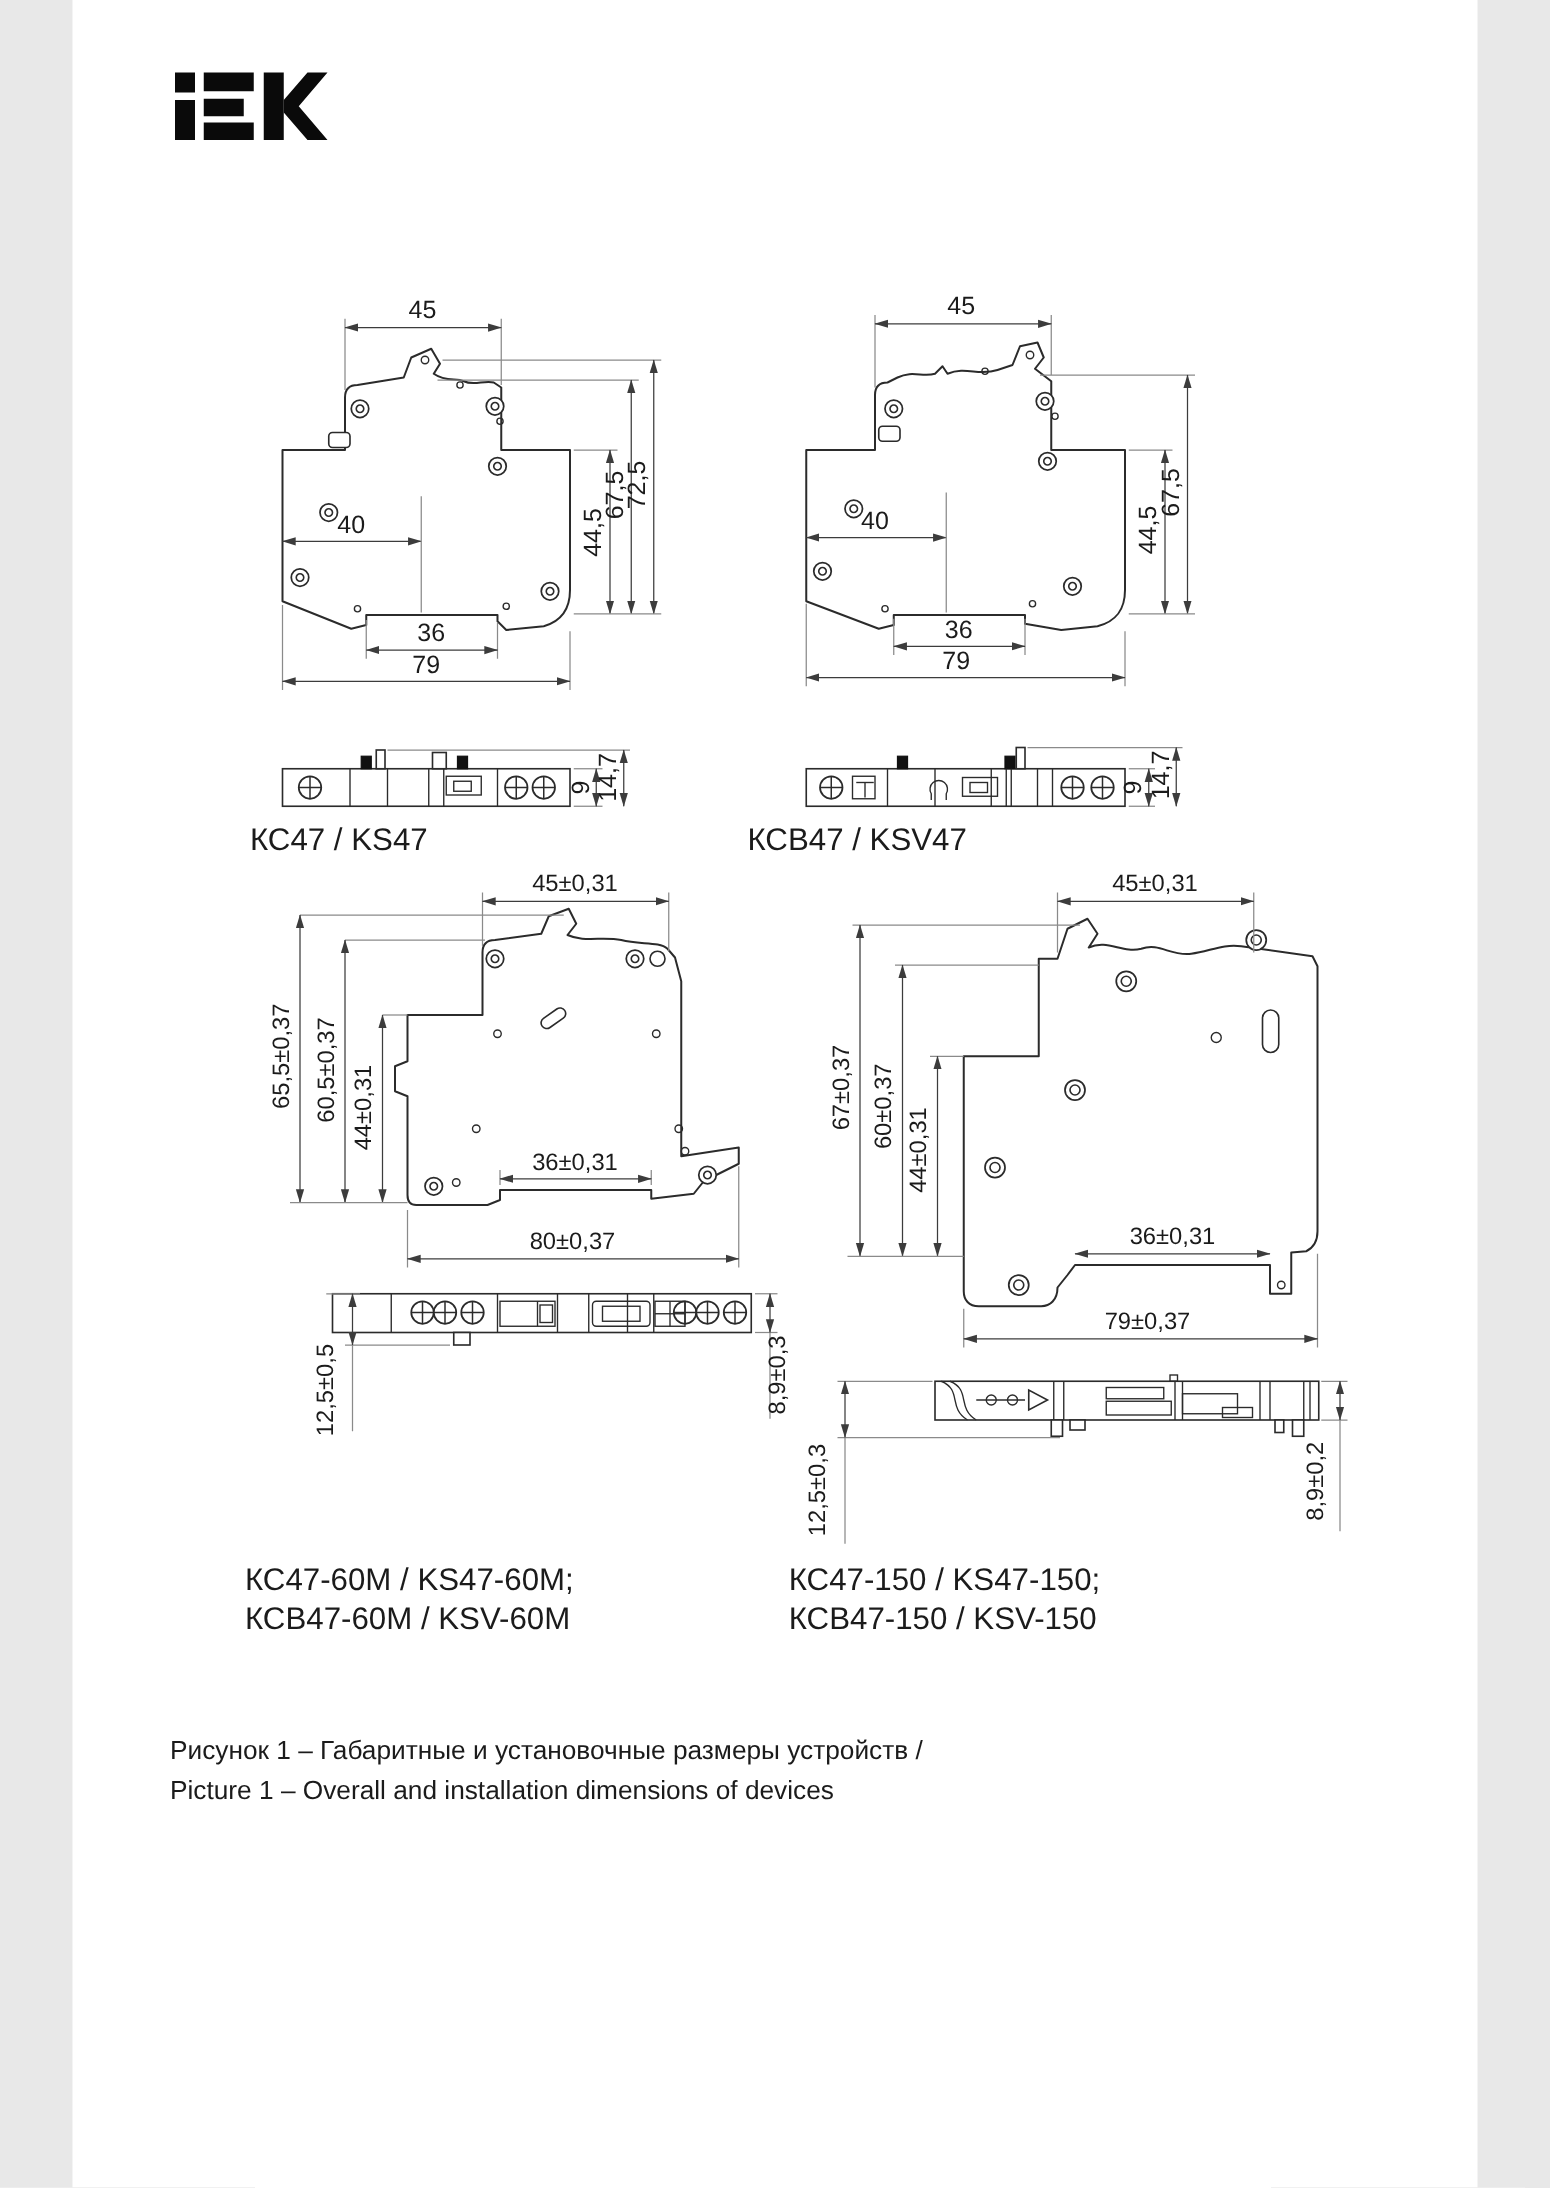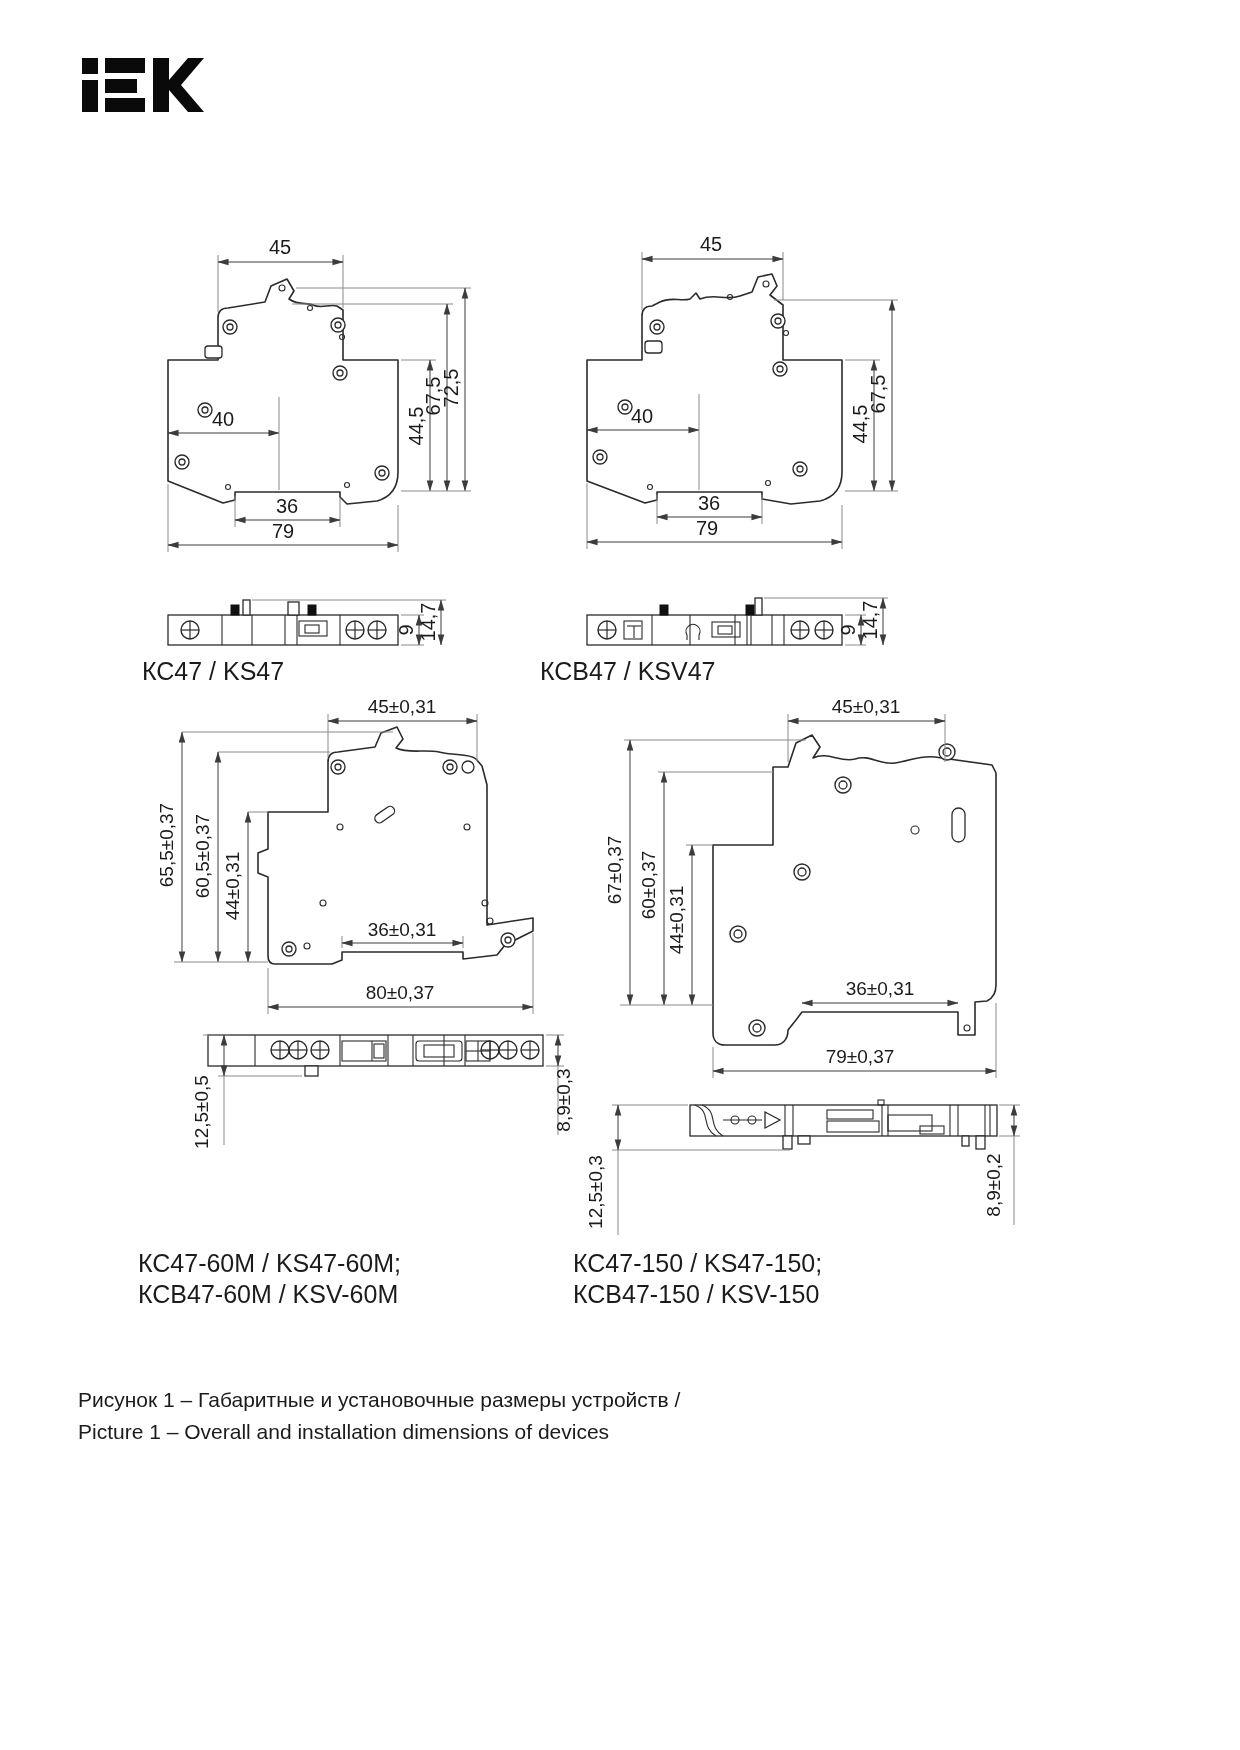--- a/index.html
+++ b/index.html
@@ -1,16 +1,16 @@
 <!DOCTYPE html>
 <html><head>
 <meta charset="utf-8">
 <style>
   html,body{margin:0;padding:0;background:#e8e8e8;}
-  .page{position:relative;width:1240px;height:1750px;background:#ffffff;margin:0 auto;overflow:hidden;font-family:"Liberation Sans",sans-serif;}
+  .page{position:relative;width:1124px;height:1750px;background:#ffffff;margin:0 auto;overflow:hidden;font-family:"Liberation Sans",sans-serif;}
   svg{position:absolute;left:0;top:0;}
   svg text{font-family:"Liberation Sans",sans-serif;fill:#1b1b1b;}
   .ol{fill:#ffffff;stroke:#2b2b2b;stroke-width:1.6;stroke-linejoin:round;}
   .det{fill:#ffffff;stroke:#2b2b2b;stroke-width:1.3;}
   .detthin{fill:none;stroke:#2b2b2b;stroke-width:1.1;}
   .blk{fill:#111;stroke:#111;}
   .dl{stroke:#3c3c3c;stroke-width:1;fill:none;}
   .ext{stroke:#8a8a8a;stroke-width:1;fill:none;}
   .dimtext{font-size:20px;}
   .dimtext-s{font-size:19px;}

